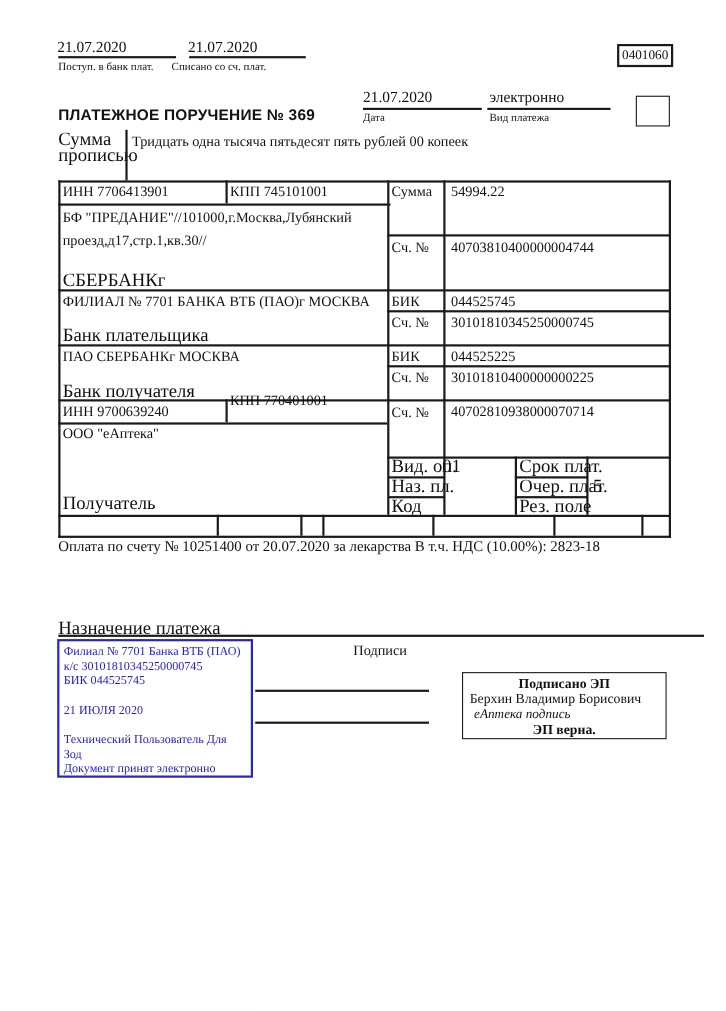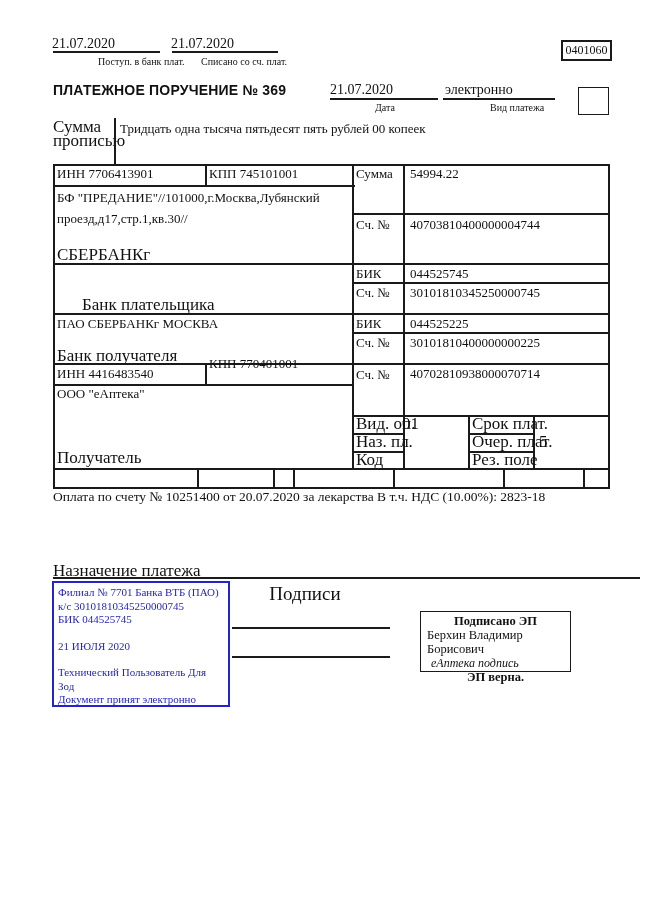--- a/index.html
+++ b/index.html
@@ -4,65 +4,65 @@
 <style>
   html,body{margin:0;padding:0;background:#e8e8e8;}
   .page{
     position:relative;width:660px;height:919px;background:#ffffff;
     font-family:"Liberation Serif", serif;color:#111;overflow:hidden;
   }
   .abs{position:absolute;white-space:nowrap;}
   .wrap{white-space:normal;}
   .t13{font-size:13px;line-height:16px;}
   .t14{font-size:14px;line-height:16px;}
-  .sm{font-size:10px;line-height:12px;margin-left:45px;}
+  .sm{font-size:10px;line-height:12px;}
   .lbl12{font-size:17px;line-height:14px;}
   .title{font-family:"Liberation Sans", sans-serif;font-weight:bold;font-size:14px;letter-spacing:.2px;}
   .hl{position:absolute;background:#1a1a1a;height:1.5px;}
   .hl2{height:2px;}
   .vl{position:absolute;background:#1a1a1a;width:1.5px;}
   .vl2{width:2px;}
   .codebox{
     position:absolute;left:561px;top:40px;width:47px;height:17px;
     border:2px solid #1a1a1a;font-size:12px;text-align:center;line-height:17px;
   }
   .checkbox{position:absolute;left:578px;top:87px;width:29px;height:26px;border:1.5px solid #1a1a1a;}
   .stamp{
     position:absolute;left:52px;top:581px;width:178px;height:126px;
     border:2px solid #2424c8;color:#2424c8;font-size:11px;line-height:13.5px;
     padding:3px 4px;box-sizing:border-box;
   }
   .stl{white-space:normal;}
   .stl.gap{margin-top:13px;}
   .esign{
-    position:absolute;left:420px;top:611px;width:151px;height:61px;
+    position:absolute;left:420px;top:611px;width:186px;height:61px;
     border:1.5px solid #1a1a1a;box-sizing:border-box;padding:2px 6px;
     font-size:12.5px;line-height:14px;
   }
   .esign .et{font-weight:bold;text-align:center;}
   .esign .ek{font-style:italic;padding-left:4px;font-size:12px;}
   .esign .ev{font-weight:bold;text-align:center;}
-  .heading{font-size:19px;text-align:center;}
+  .heading{font-size:13px;text-align:right;}
 </style>
 </head>
 <body>
 
 <div class="page">
 
   <div class="abs t14" style="left:52px;top:36px;">21.07.2020</div>
   <div class="hl hl2" style="left:53px;top:51px;width:107px;"></div>
   <div class="abs sm" style="left:53px;top:56px;">Поступ. в банк плат.</div>
 
   <div class="abs t14" style="left:171px;top:36px;">21.07.2020</div>
   <div class="hl hl2" style="left:172px;top:51px;width:106px;"></div>
   <div class="abs sm" style="left:156px;top:56px;">Списано со сч. плат.</div>
 
   <div class="codebox">0401060</div>
 
-  <div class="abs title" style="left:53px;top:82px;">ПЛАТЕЖНОЕ ПОРУЧЕНИЕ № 369</div>
+  <div class="abs title" style="left:53px;top:96px;">ПЛАТЕЖНОЕ ПОРУЧЕНИЕ № 369</div>
   <div class="abs t14" style="left:330px;top:82px;">21.07.2020</div>
   <div class="hl" style="left:330px;top:98px;width:108px;"></div>
   <div class="abs sm" style="left:330px;top:102px;">Дата</div>
   <div class="abs t14" style="left:445px;top:82px;">электронно</div>
   <div class="hl" style="left:443px;top:98px;width:112px;"></div>
   <div class="abs sm" style="left:445px;top:102px;">Вид платежа</div>
   <div class="checkbox"></div>
 
   <div class="abs lbl12 wrap" style="left:53px;top:120px;width:58px;">Сумма прописью</div>
   <div class="vl" style="left:114px;top:118px;height:46px;"></div>
@@ -83,40 +83,41 @@
   <div class="abs t13" style="left:356px;top:166px;">Сумма</div>
   <div class="abs t13" style="left:410px;top:166px;">54994.22</div>
 
   <div class="abs t13 wrap" style="left:57px;top:187px;width:292px;line-height:21px;">БФ "ПРЕДАНИЕ"//101000,г.Москва,Лубянский проезд,д17,стр.1,кв.30//</div>
   <div class="hl" style="left:352px;top:213px;width:258px;"></div>
   <div class="abs t13" style="left:356px;top:217px;">Сч. №</div>
   <div class="abs t13" style="left:410px;top:217px;">40703810400000004744</div>
   <div class="abs lbl12" style="left:57px;top:248px;">СБЕРБАНКг</div>
 
   <div class="hl hl2" style="left:53px;top:263px;width:557px;"></div>
+  <div class="abs t13" style="left:57px;top:266px;">ФИЛИАЛ № 7701 БАНКА ВТБ (ПАО)г МОСКВА</div>
   <div class="abs t13" style="left:356px;top:266px;">БИК</div>
   <div class="abs t13" style="left:410px;top:266px;">044525745</div>
   <div class="hl" style="left:352px;top:282px;width:258px;"></div>
   <div class="abs t13" style="left:356px;top:285px;">Сч. №</div>
   <div class="abs t13" style="left:410px;top:285px;">30101810345250000745</div>
-  <div class="abs lbl12" style="left:57px;top:298px;margin-left:25px;">Банк плательщика</div>
+  <div class="abs lbl12" style="left:57px;top:298px;">Банк плательщика</div>
 
   <div class="hl hl2" style="left:53px;top:313px;width:557px;"></div>
   <div class="abs t13" style="left:57px;top:316px;">ПАО СБЕРБАНКг МОСКВА</div>
   <div class="abs t13" style="left:356px;top:316px;">БИК</div>
   <div class="abs t13" style="left:410px;top:316px;">044525225</div>
   <div class="hl" style="left:352px;top:332px;width:258px;"></div>
   <div class="abs t13" style="left:356px;top:335px;">Сч. №</div>
   <div class="abs t13" style="left:410px;top:335px;">30101810400000000225</div>
   <div class="abs lbl12" style="left:57px;top:349px;">Банк получателя</div>
 
   <div class="hl hl2" style="left:53px;top:363px;width:557px;"></div>
   <div class="vl" style="left:205px;top:363px;height:21px;"></div>
   <div class="hl" style="left:53px;top:384px;width:299px;"></div>
-  <div class="abs t13" style="left:57px;top:366px;">ИНН 4416483540</div>
+  <div class="abs t13" style="left:57px;top:366px;">ИНН 9700639240</div>
   <div class="abs t13" style="left:209px;top:356px;">КПП 770401001</div>
   <div class="abs t13" style="left:356px;top:367px;">Сч. №</div>
   <div class="abs t13" style="left:410px;top:366px;">40702810938000070714</div>
   <div class="abs t13" style="left:57px;top:386px;">ООО "еАптека"</div>
   <div class="abs lbl12" style="left:57px;top:451px;">Получатель</div>
 
   <div class="hl" style="left:352px;top:415px;width:258px;"></div>
   <div class="vl" style="left:468px;top:415px;height:53px;"></div>
   <div class="vl" style="left:533px;top:415px;height:53px;"></div>
   <div class="hl" style="left:353px;top:433px;width:51px;"></div>

